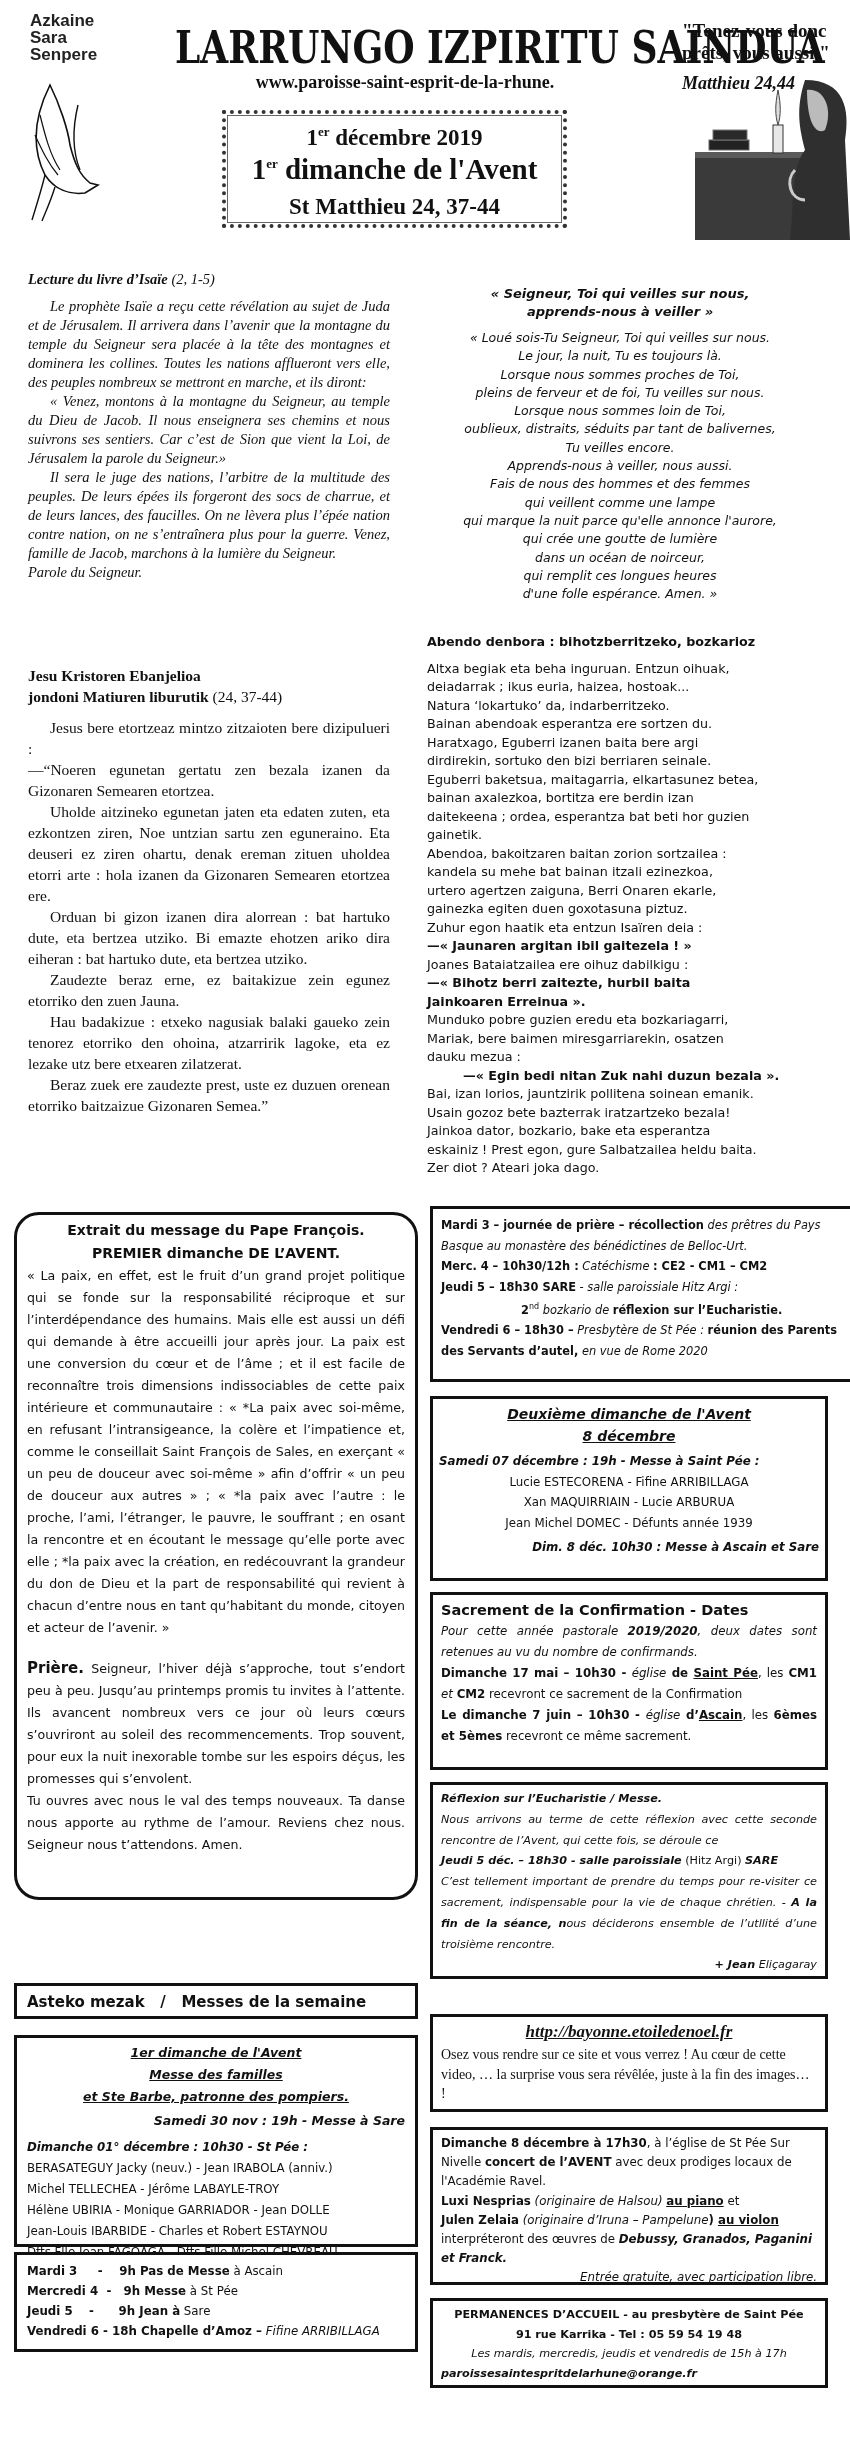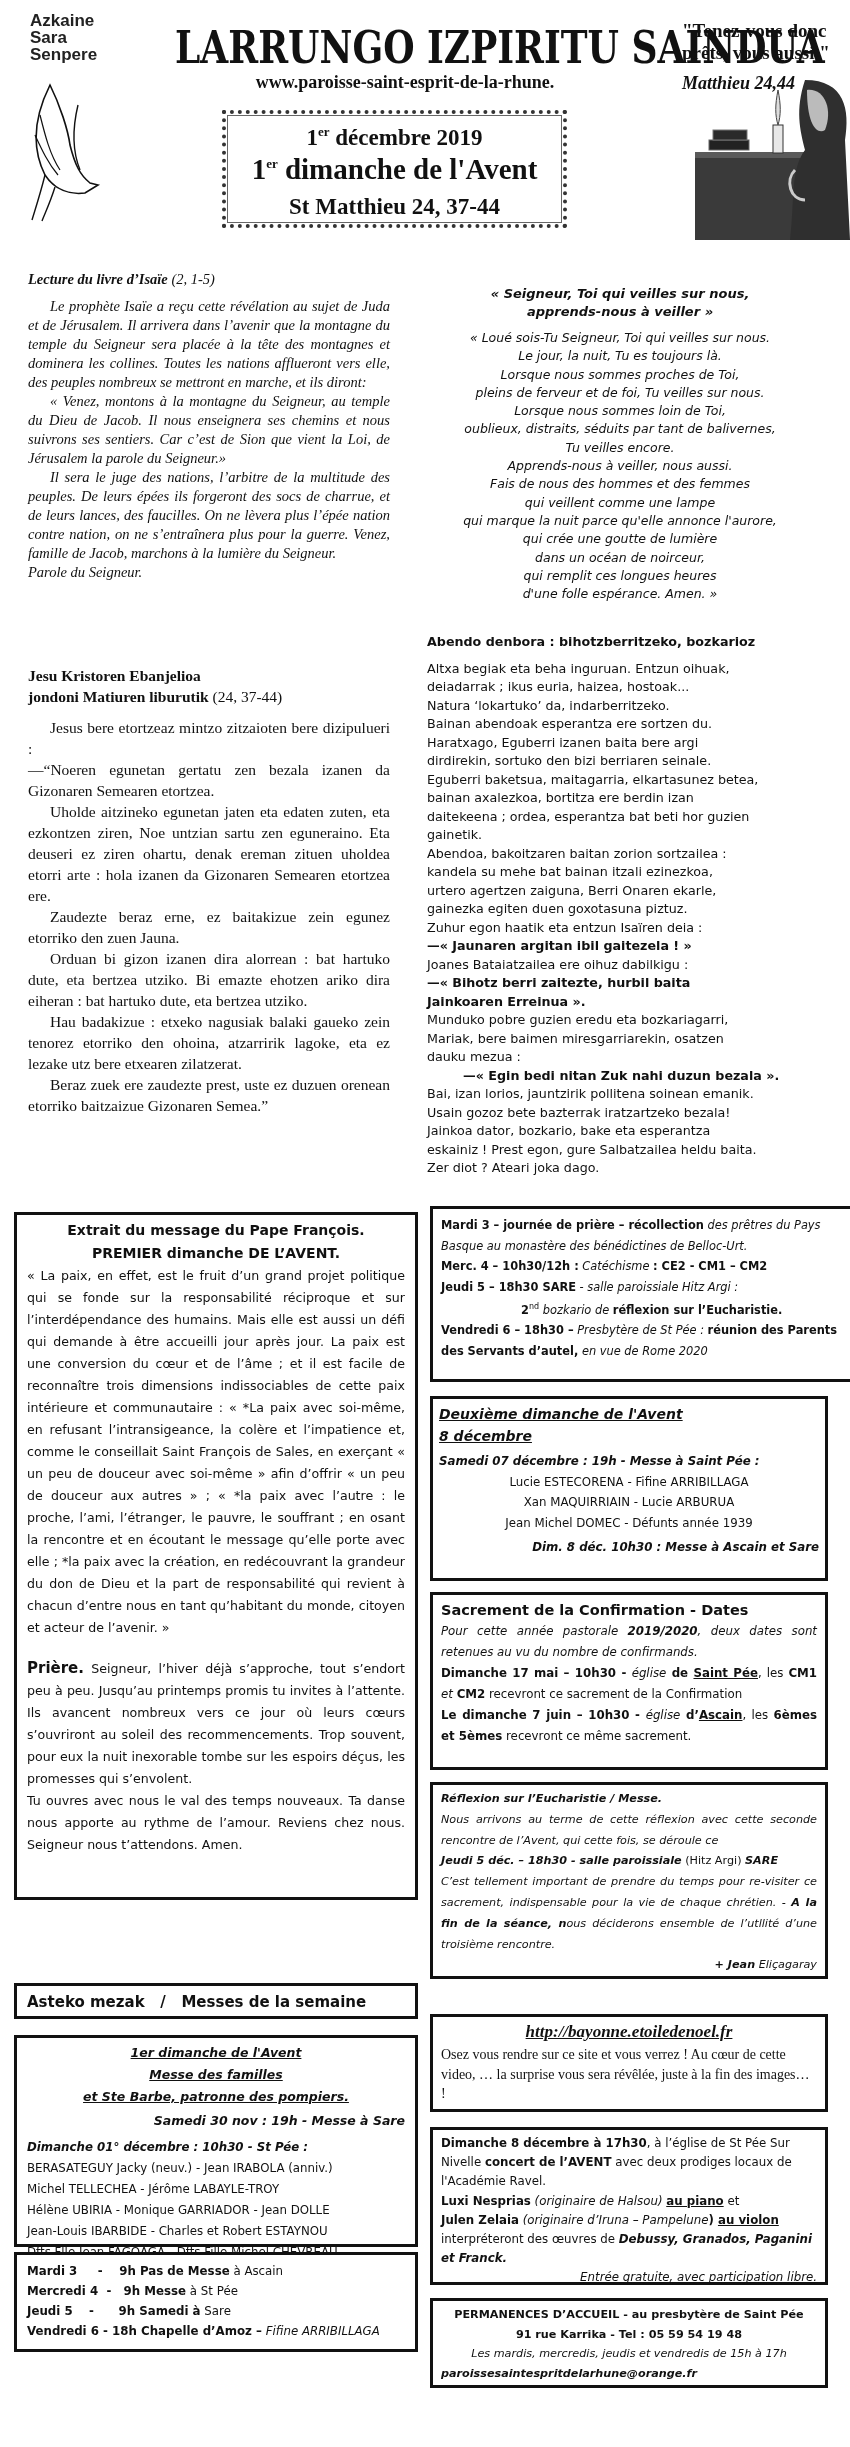--- a/index.html
+++ b/index.html
@@ -39,38 +39,38 @@
 
   
   #prayer { left: 430px; top: 285px; width: 380px; font-family: "DejaVu Sans", sans-serif; font-style: italic; font-size: 12.5px; line-height: 18.3px; text-align: center; }
   #prayer .ttl { font-weight: bold; font-size: 13px; line-height: 18px; margin-bottom: 8px; }
 
   #abendo { left: 427px; top: 633px; width: 390px; font-family: "DejaVu Sans", sans-serif; font-size: 12.7px; line-height: 18.5px; }
   #abendo .ttl { font-weight: bold; margin-bottom: 8px; }
 
   
   .box { position: absolute; border: 3px solid #111; background: #fff; font-family: "DejaVu Sans", sans-serif; }
-  #pope { left: 14px; top: 1212px; width: 404px; height: 688px; padding: 4px 10px; font-size: 12.6px; line-height: 22px; }
+  #pope { left: 14px; top: 1212px; width: 404px; height: 688px; padding: 4px 10px; font-size: 12.6px; line-height: 22px; border-radius: 25px; }
   #pope .ttl { text-align: center; font-weight: bold; font-size: 14px; line-height: 23px; }
   #pope p { text-align: justify; }
   #pope .priere-lbl { font-weight: bold; font-size: 15px; }
 
   #asteko { left: 14px; top: 1983px; width: 404px; height: 36px; padding: 3px 10px; font-weight: bold; font-size: 15px; line-height: 26px; }
 
   #messes { left: 14px; top: 2035px; width: 404px; height: 212px; padding: 4px 10px; font-size: 11.8px; line-height: 21px; }
   #messes .hd { text-align: center; font-weight: bold; font-style: italic; text-decoration: underline; font-size: 12.5px; line-height: 22px; }
   #messes .sat { text-align: right; font-weight: bold; font-style: italic; font-size: 12.5px; margin: 2px 0 6px; }
   #messes .sun { font-weight: bold; font-style: italic; }
   #messes .dim { text-align: right; font-weight: bold; font-style: italic; font-size: 12.5px; margin-top: 6px; }
 
   #week { left: 14px; top: 2252px; width: 404px; height: 100px; padding: 6px 10px; font-size: 11.8px; line-height: 20px; }
 
   #agenda { left: 430px; top: 1206px; width: 443px; height: 176px; padding: 6px 8px; font-size: 11.4px; line-height: 20.5px; }
   #deux { left: 430px; top: 1396px; width: 398px; height: 185px; padding: 4px 6px; font-size: 11.8px; line-height: 20.5px; }
-  #deux .hd { font-weight: bold; font-style: italic; text-decoration: underline; font-size: 14px; line-height: 22px; }
+  #deux .hd { text-align: center; font-weight: bold; font-style: italic; text-decoration: underline; font-size: 14px; line-height: 22px; }
   #deux .sat { font-weight: bold; font-style: italic; margin-top: 4px; }
   #deux .names { text-align: center; }
   #deux .dim { text-align: right; font-weight: bold; font-style: italic; margin-top: 4px; }
 
   #confirm { left: 430px; top: 1592px; width: 398px; height: 178px; padding: 4px 8px; font-size: 11.8px; line-height: 21px; }
   #confirm .hd { font-weight: bold; font-size: 14.5px; line-height: 22px; }
 
   #reflex { left: 430px; top: 1782px; width: 398px; height: 197px; padding: 4px 8px; font-size: 11.2px; line-height: 20.8px; font-style: italic; }
   #reflex p { text-align: justify; }
   #reflex .sig { text-align: right; }
@@ -135,22 +135,22 @@
 </div>
 
 <div id="gospel" class="abs">
   <div class="ttl">
     <div>Jesu Kristoren Ebanjelioa</div>
     <div><span>jondoni Matiuren liburutik</span><span style="font-weight:normal">  (24, 37-44)</span></div>
   </div>
   <p class="ind">Jesus bere etortzeaz mintzo zitzaioten bere dizipulueri :</p>
   <p>—“Noeren egunetan gertatu zen bezala izanen da Gizonaren Semearen etortzea.</p>
   <p class="ind">Uholde aitzineko egunetan jaten eta edaten zuten, eta ezkontzen ziren, Noe untzian sartu zen eguneraino. Eta deuseri ez ziren ohartu, denak ereman zituen uholdea etorri arte : hola izanen da Gizonaren Semearen etortzea ere.</p>
+  <p class="ind">Orduan bi gizon izanen dira alorrean : bat hartuko dute, eta bertzea utziko. Bi emazte ehotzen ariko dira eiheran : bat hartuko dute, eta bertzea utziko.</p>
   <p class="ind">Zaudezte beraz erne, ez baitakizue zein egunez etorriko den zuen Jauna.</p>
-  <p class="ind">Orduan bi gizon izanen dira alorrean : bat hartuko dute, eta bertzea utziko. Bi emazte ehotzen ariko dira eiheran : bat hartuko dute, eta bertzea utziko.</p>
   <p class="ind">Hau badakizue : etxeko nagusiak balaki gaueko zein tenorez etorriko den ohoina, atzarririk lagoke, eta ez lezake utz bere etxearen zilatzerat.</p>
   <p class="ind">Beraz zuek ere zaudezte prest, uste ez duzuen orenean etorriko baitzaizue Gizonaren Semea.”</p>
 </div>
 
 <div id="prayer" class="abs">
   <div class="ttl">
     <div>« Seigneur, Toi qui veilles sur nous,</div>
     <div>apprends-nous à veiller »</div>
   </div>
   <div>« Loué sois-Tu Seigneur, Toi qui veilles sur nous.</div>
@@ -226,21 +226,21 @@
   <div>Michel TELLECHEA - Jérôme LABAYLE-TROY</div>
   <div>Hélène UBIRIA - Monique GARRIADOR - Jean DOLLE</div>
   <div>Jean-Louis IBARBIDE - Charles et Robert ESTAYNOU</div>
   <div>Dfts Flle Jean FAGOAGA - Dfts Fille Michel CHEVREAU</div>
   <div class="dim">Dim. 1¨déc. 10h30 : Messe à Ascain</div>
 </div>
 
 <div id="week" class="box">
   <div style="white-space:pre;"><b>Mardi 3     -    </b><b>9h Pas de Messe</b><span> à Ascain</span></div>
   <div style="white-space:pre;"><b>Mercredi 4  -   </b><b>9h Messe</b><span> à St Pée</span></div>
-  <div style="white-space:pre;"><b>Jeudi 5    -      </b><b>9h Samedi à</b><span> Sare</span></div>
+  <div style="white-space:pre;"><b>Jeudi 5    -      </b><b>9h Jean à</b><span> Sare</span></div>
   <div style="white-space:pre;"><b>Vendredi 6 - </b><b>18h Chapelle d’Amoz –</b><span> </span><i>Fifine ARRIBILLAGA</i></div>
 </div>
 
 <div id="agenda" class="box">
   <div><b>Mardi 3 – journée de prière – récollection</b><i> des prêtres du Pays Basque au monastère des bénédictines de Belloc-Urt.</i></div>
   <div><b>Merc. 4 – 10h30/12h :</b><i> Catéchisme </i><b>: CE2 - CM1 – CM2</b></div>
   <div><b>Jeudi 5 – 18h30 SARE</b><i> - salle paroissiale Hitz Argi :</i></div>
   <div style="padding-left:80px;"><b>2</b><sup style="font-size:8px">nd</sup><i> bozkario de </i><b>réflexion sur l’Eucharistie.</b></div>
   <div><b>Vendredi 6 – 18h30 –</b><i> Presbytère de St Pée : </i><b>réunion des Parents des Servants d’autel,</b><i> en vue de Rome 2020</i></div>
 </div>

